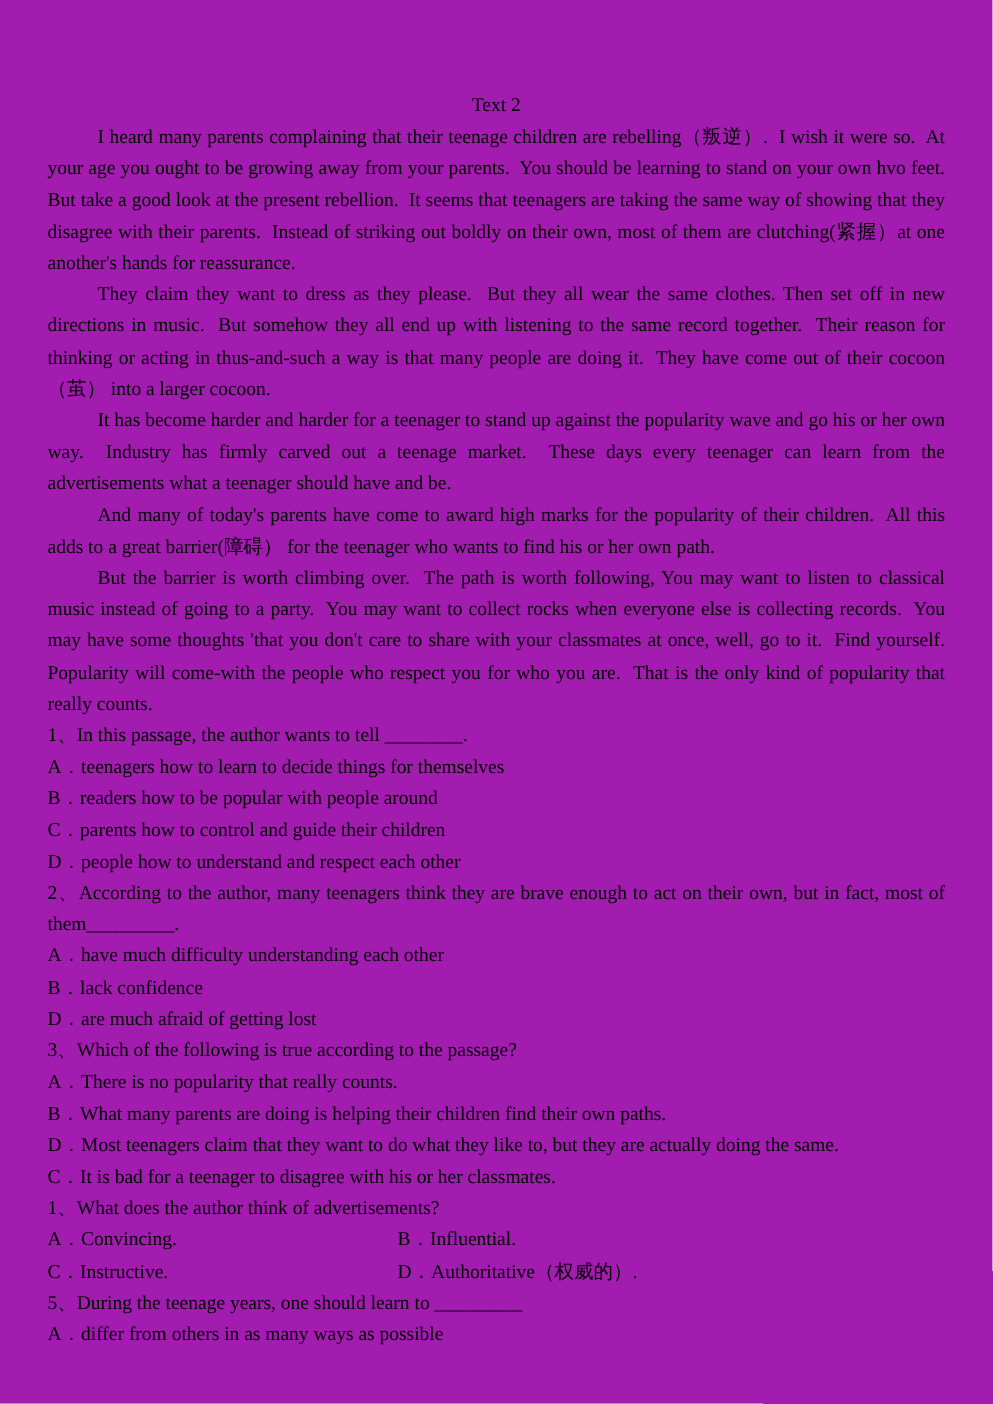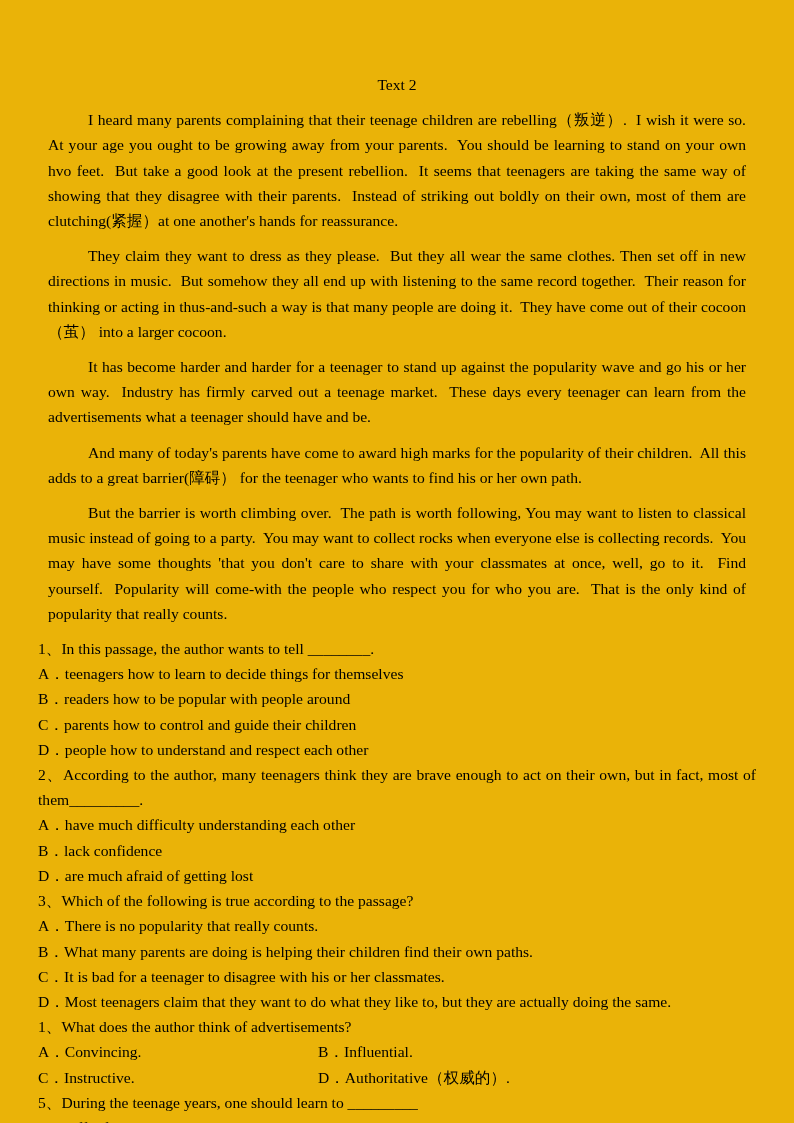--- a/index.html
+++ b/index.html
@@ -6,33 +6,33 @@
     margin: 0;
     padding: 0;
     background: #ffffff;
   }
   .page {
     box-sizing: border-box;
     width: 794px;
     height: 1123px;
     margin: 0 auto;
     padding: 72px 38px 0 38px;
-    background: #eab308;
+    background: #a21caf;
     color: #000000;
     font-family: "Liberation Serif", "DejaVu Serif", serif;
     font-size: 15.6px;
     line-height: 25.2px;
     overflow: hidden;
   }
   .title {
     text-align: center;
     white-space: pre-wrap;
   }
   .para {
-    margin: 10px;
+    margin: 0;
     text-indent: 40px;
     text-align: justify;
     white-space: pre-wrap;
   }
   .qstem {
     margin: 0;
     text-align: justify;
     white-space: pre-wrap;
   }
   .opt {
@@ -68,22 +68,22 @@
       <div class="qstem">2、According to the author, many teenagers think they are brave enough to act on their own, but in fact, most of them_________.</div>
       <div class="opts">
         <div class="opt">A．have much difficulty understanding each other</div>
         <div class="opt">B．lack confidence</div>
         <div class="opt">D．are much afraid of getting lost</div>
       </div>
       <div class="qstem">3、Which of the following is true according to the passage?</div>
       <div class="opts">
         <div class="opt">A．There is no popularity that really counts.</div>
         <div class="opt">B．What many parents are doing is helping their children find their own paths.</div>
+        <div class="opt">D．Most teenagers claim that they want to do what they like to, but they are actually doing the same.</div>
         <div class="opt">C．It is bad for a teenager to disagree with his or her classmates.</div>
-        <div class="opt">D．Most teenagers claim that they want to do what they like to, but they are actually doing the same.</div>
       </div>
       <div class="qstem">1、What does the author think of advertisements?</div>
       <div class="opts two-col">
         <div class="opt">A．Convincing.</div>
         <div class="opt">B．Influential.</div>
         <div class="opt">C．Instructive.</div>
         <div class="opt">D．Authoritative（权威的）.</div>
       </div>
       <div class="qstem">5、During the teenage years, one should learn to _________</div>
       <div class="opts">

